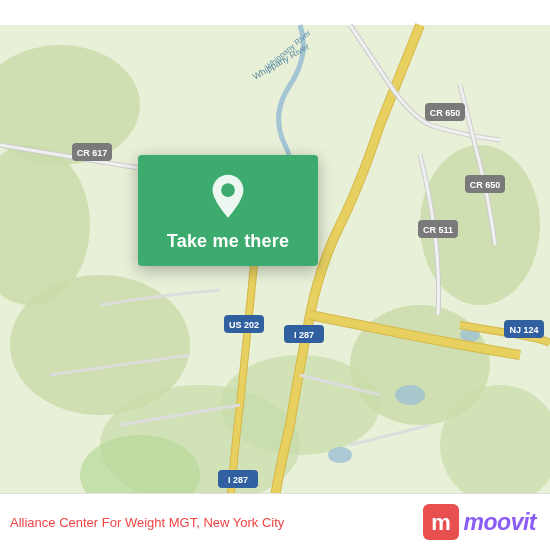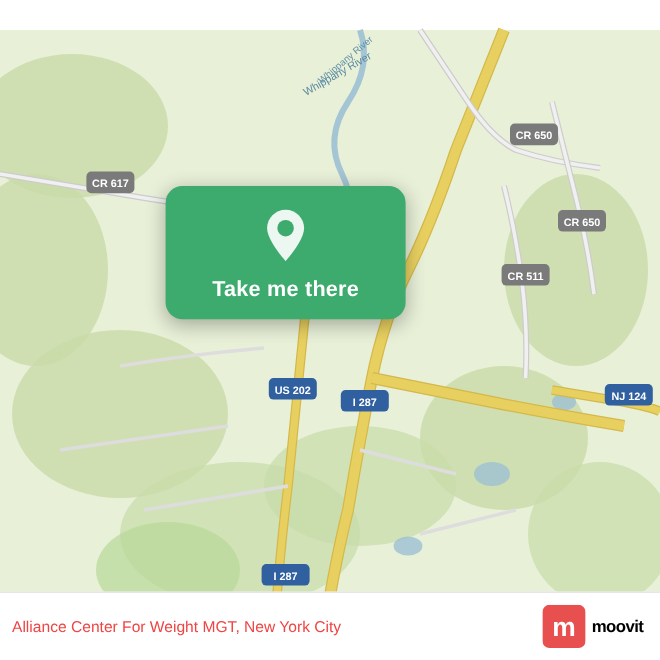--- a/index.html
+++ b/index.html
@@ -25,23 +25,23 @@
       height: 100%;
       position: absolute;
       top: 0;
       left: 0;
     }
 
     #take-me-there-card {
       position: absolute;
       top: 155px;
       left: 138px;
-      width: 200px;
+      width: 180px;
       background: #3daa6e;
-      border-radius: 14px;
+      border-radius: 4px;
       display: flex;
       flex-direction: column;
       align-items: center;
       padding: 18px 16px 14px 16px;
       box-shadow: 0 4px 16px rgba(0,0,0,0.3);
       cursor: pointer;
       z-index: 10;
     }
 
     #pin-icon {
@@ -207,16 +207,16 @@
     <div id="bottom-info">
       <span id="location-name">Alliance Center For Weight MGT, New York City</span>
     </div>
 
     <div id="moovit-logo">
 
       <svg id="moovit-logo-icon" width="36" height="36" viewBox="0 0 36 36" xmlns="http://www.w3.org/2000/svg">
         <rect width="36" height="36" rx="6" fill="#e84f4f"></rect>
         <text x="18" y="26" font-size="22" fill="white" text-anchor="middle" font-family="Arial" font-weight="bold">m</text>
       </svg>
-      <span id="moovit-text" style="font-size:14px;font-weight:700;color:#000000;letter-spacing:-0.5px;">moovit</span>
+      <span id="moovit-text" style="font-size:23px;font-weight:700;color:#8b5cf6;letter-spacing:-0.5px;font-style:italic;">moovit</span>
     </div>
   </div>
 </div>
 
 </body></html>

